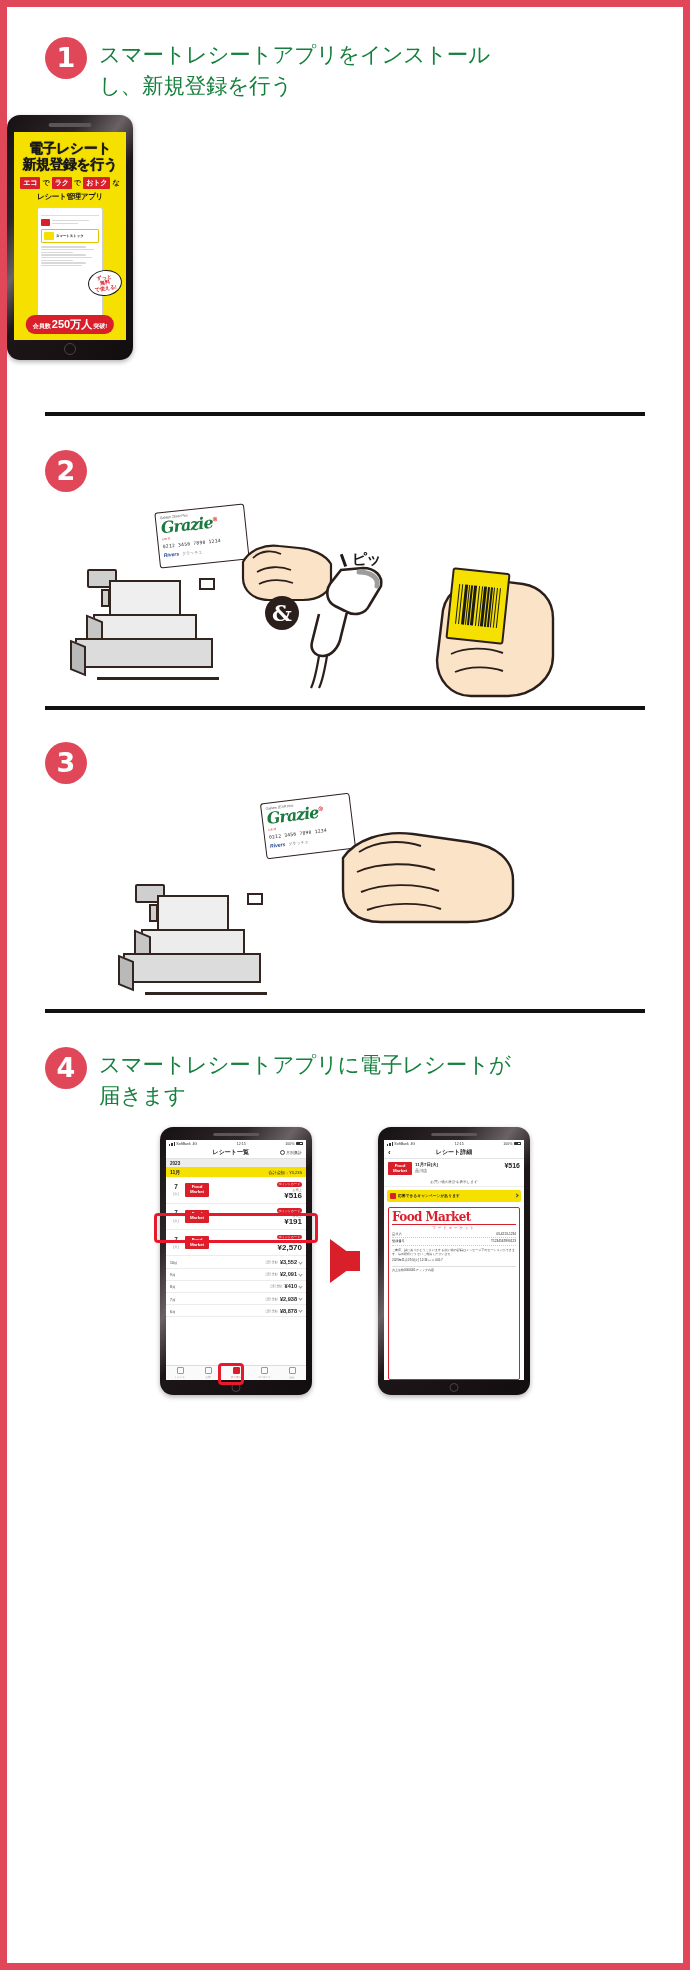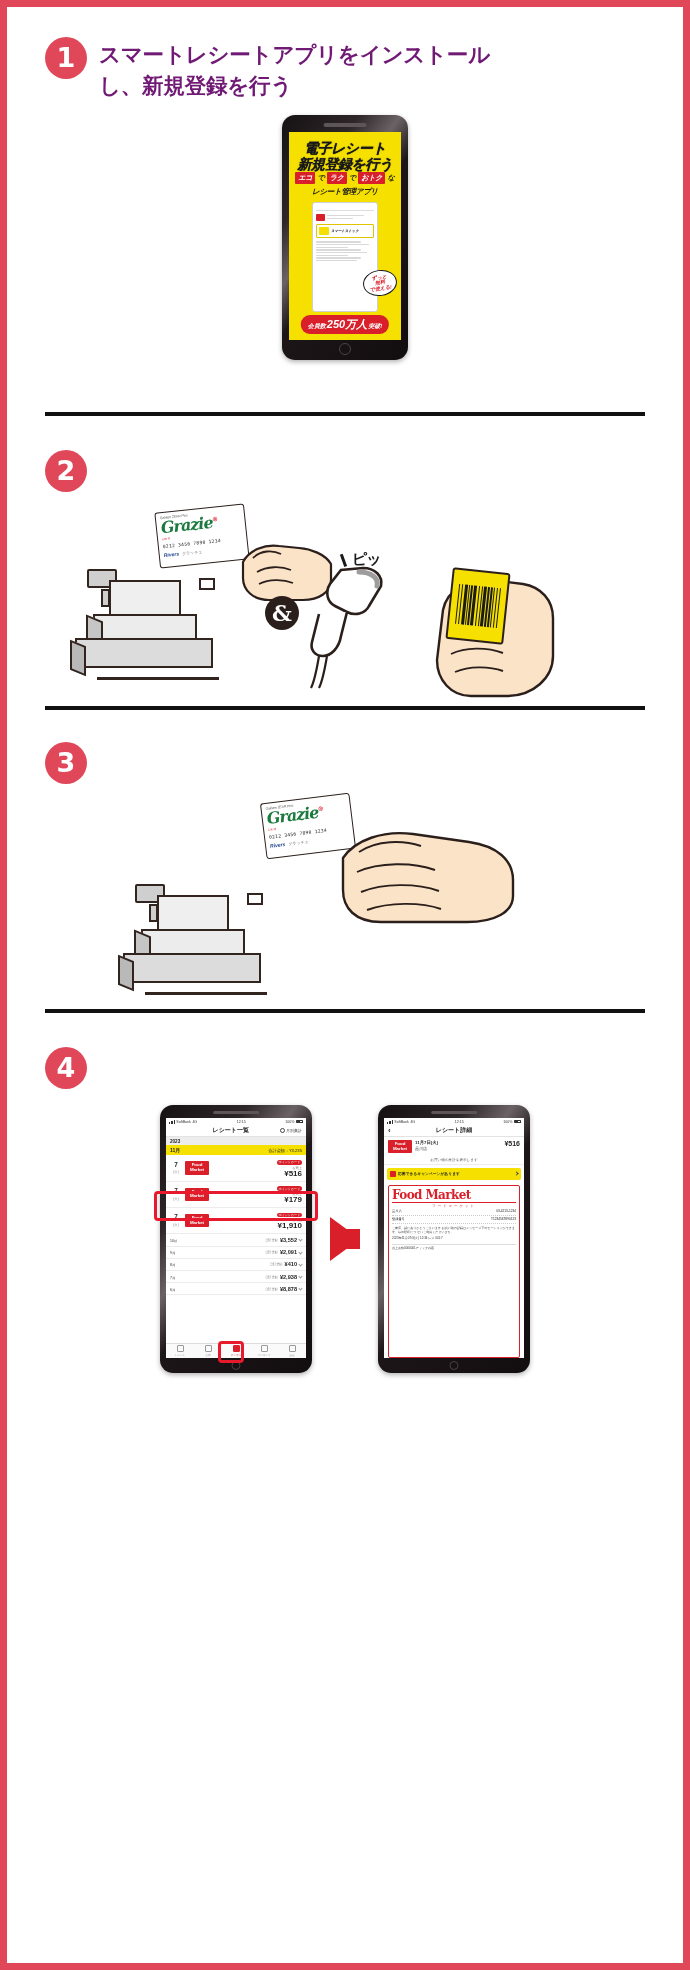--- a/index.html
+++ b/index.html
@@ -38,22 +38,22 @@
     border-radius: 50%;
     background: #e0485a;
     color: #fff;
     font-weight: bold;
     font-size: 27px;
     line-height: 42px;
     text-align: center;
     font-family: "DejaVu Sans", sans-serif;
   }
   .step-title {
-    color: #701a75;
-    font-weight: bold;
+    color: #15803d;
+    font-weight: normal;
     font-size: 21.5px;
     line-height: 1.42;
     letter-spacing: -0.2px;
     padding-top: 3px;
     max-width: 420px;
   }
   .step-sub {
     color: #1b1b1b;
     font-size: 16.5px;
     line-height: 1.45;
@@ -101,37 +101,37 @@
     border: 1.2px solid #4a4346;
   }
   .phone-screen {
     background: #fff;
     width: 100%; height: 100%;
     overflow: hidden;
     position: relative;
   }
 
   
-  #step1-figure { display: flex; justify-content: center; margin-top: 14px; font-style: italic; }
+  #step1-figure { display: flex; margin-top: 14px; }
   #phone1 { width: 126px; height: 245px; }
   .poster {
     background: #f5e000;
     width: 100%; height: 100%;
     padding: 8px 6px 5px 6px;
     display: flex; flex-direction: column; align-items: center;
     position: relative;
   }
   .poster-h1 {
     font-weight: bold; font-size: 14px; line-height: 1.15;
     color: #171717; text-align: center; letter-spacing: -0.5px;
     text-shadow: 0 0 1px #171717;
   }
   .poster-tagrow {
     display: flex; align-items: center; gap: 2px;
-    font-size: 7.2px; font-weight: bold;
+    margin-top: 5px; font-size: 7.2px; font-weight: bold;
   }
   .tag-red {
     background: #d81f2a; color: #fff; padding: 1px 3px; border-radius: 1px;
     letter-spacing: -.3px;
   }
   .tag-plain { color: #171717; }
   .poster-h2 {
     font-size: 7.6px; font-weight: bold; color: #171717;
     margin-top: 3px; letter-spacing: -.4px;
   }
@@ -598,20 +598,21 @@
         </svg>
       </div>
     </div>
   </section>
 
   <div class="divider" style="margin-top:6px;"></div>
 
   <section class="step" style="padding-top:34px;">
     <div class="step-head">
       <div class="step-num">4</div>
+      <div class="step-title">スマートレシートアプリに電子レシートが届きます</div>
     </div>
 
     <div id="step4-figure">
 
       <div class="phone phone4" style="position:relative;">
         <div class="speaker"></div>
         <div class="phone-screen">
           <div class="app">
 
             <div class="statusbar">
@@ -668,34 +669,34 @@
 
               <div class="rrow">
                 <div class="day">
                   <b>7</b>
                   <span>(火)</span>
                 </div>
                 <div class="shoplogo">Food Market</div>
                 <div class="amt">
                   <span class="tagline">ポイントカード</span>
                   <span class="small">お買上</span>
-                  <span class="val">¥179</span>
+                  <span class="val">¥191</span>
                 </div>
               </div>
 
               <div class="rrow">
                 <div class="day">
                   <b>7</b>
                   <span>(火)</span>
                 </div>
                 <div class="shoplogo">Food Market</div>
                 <div class="amt">
                   <span class="tagline">ポイントカード</span>
                   <span class="small">お買上</span>
-                  <span class="val">¥1,910</span>
+                  <span class="val">¥2,570</span>
                 </div>
               </div>
 
               <div class="crow">
                 <span class="cm">
                   <span>10</span><span>月</span>
                 </span>
                 <span class="ct">
                   <span class="lbl">合計金額</span>
                   <span class="v">¥3,552</span>

